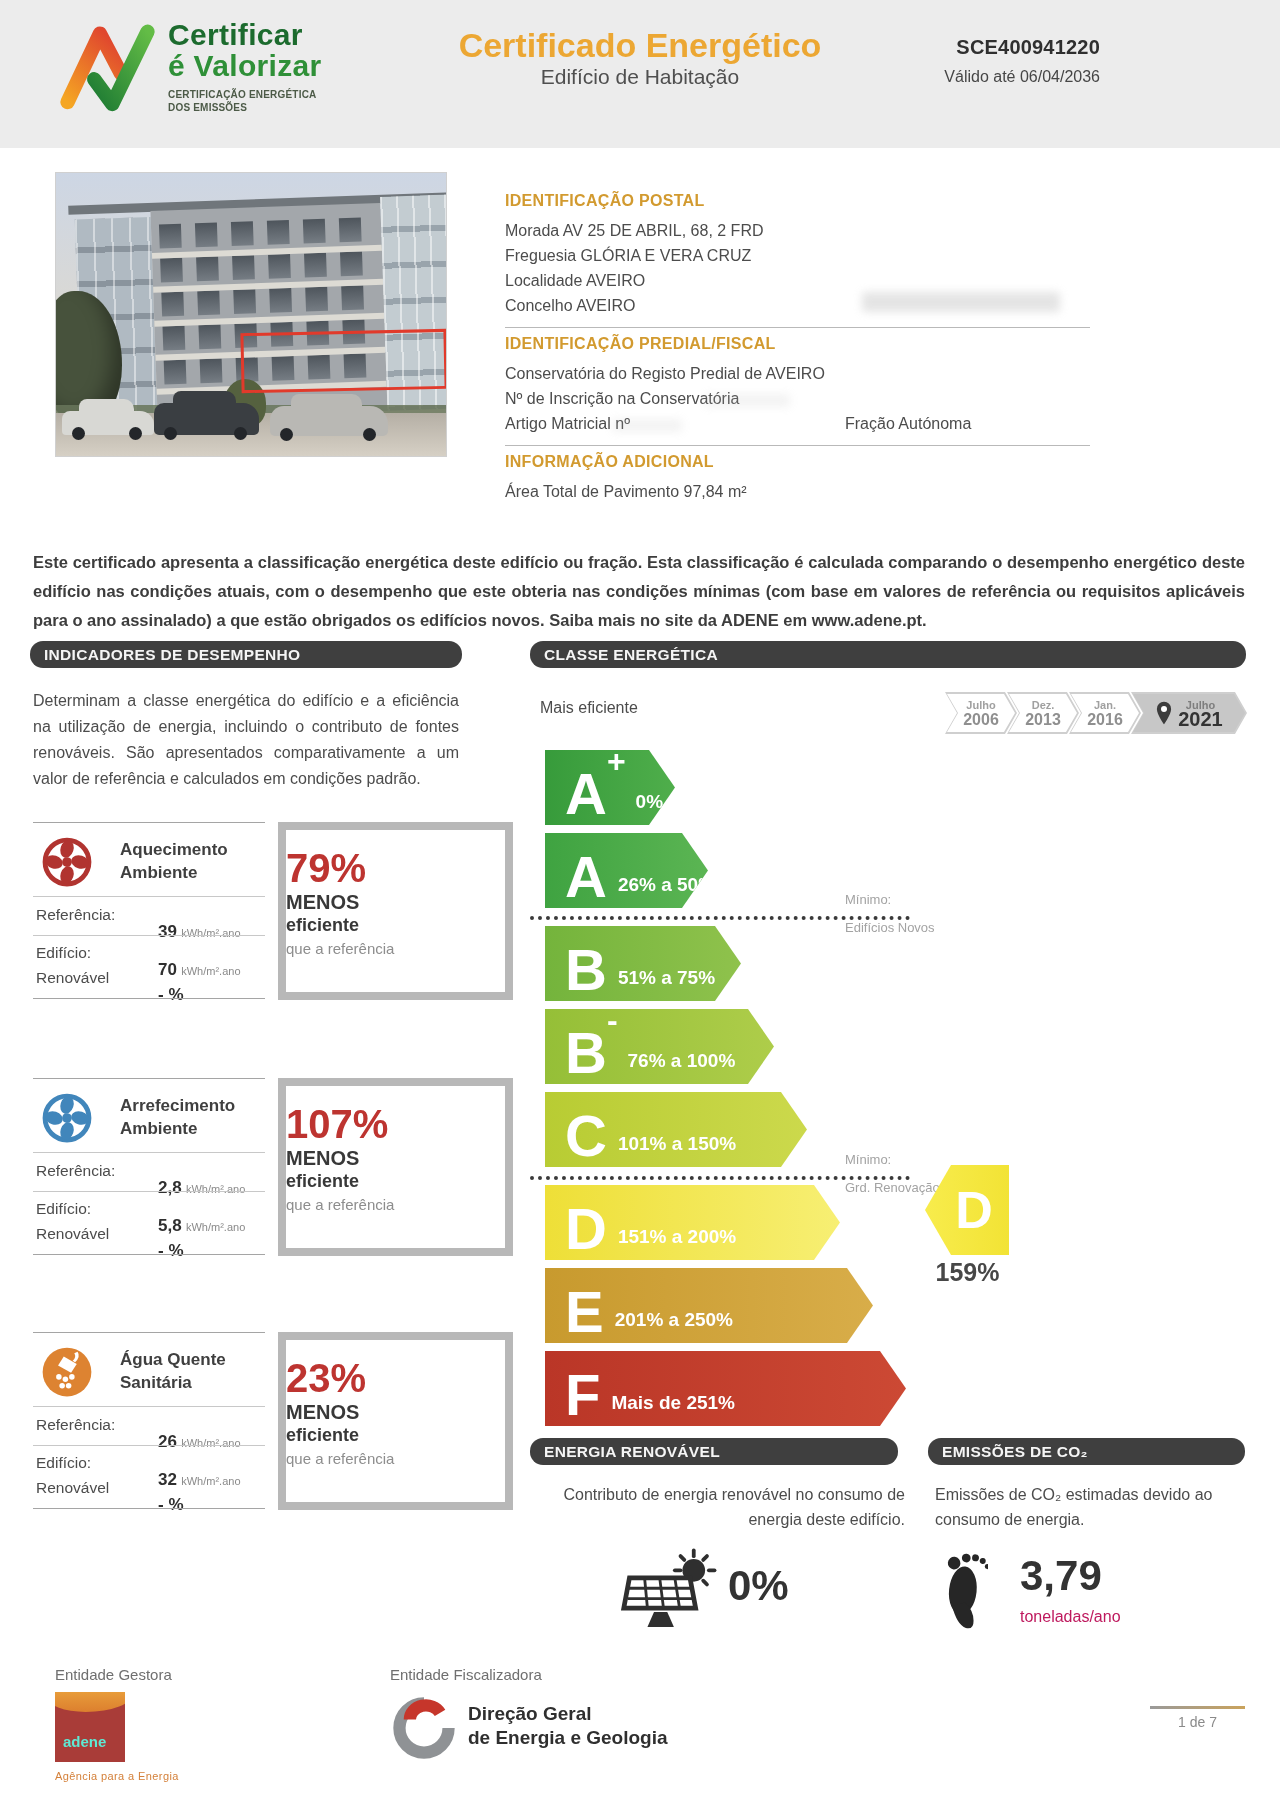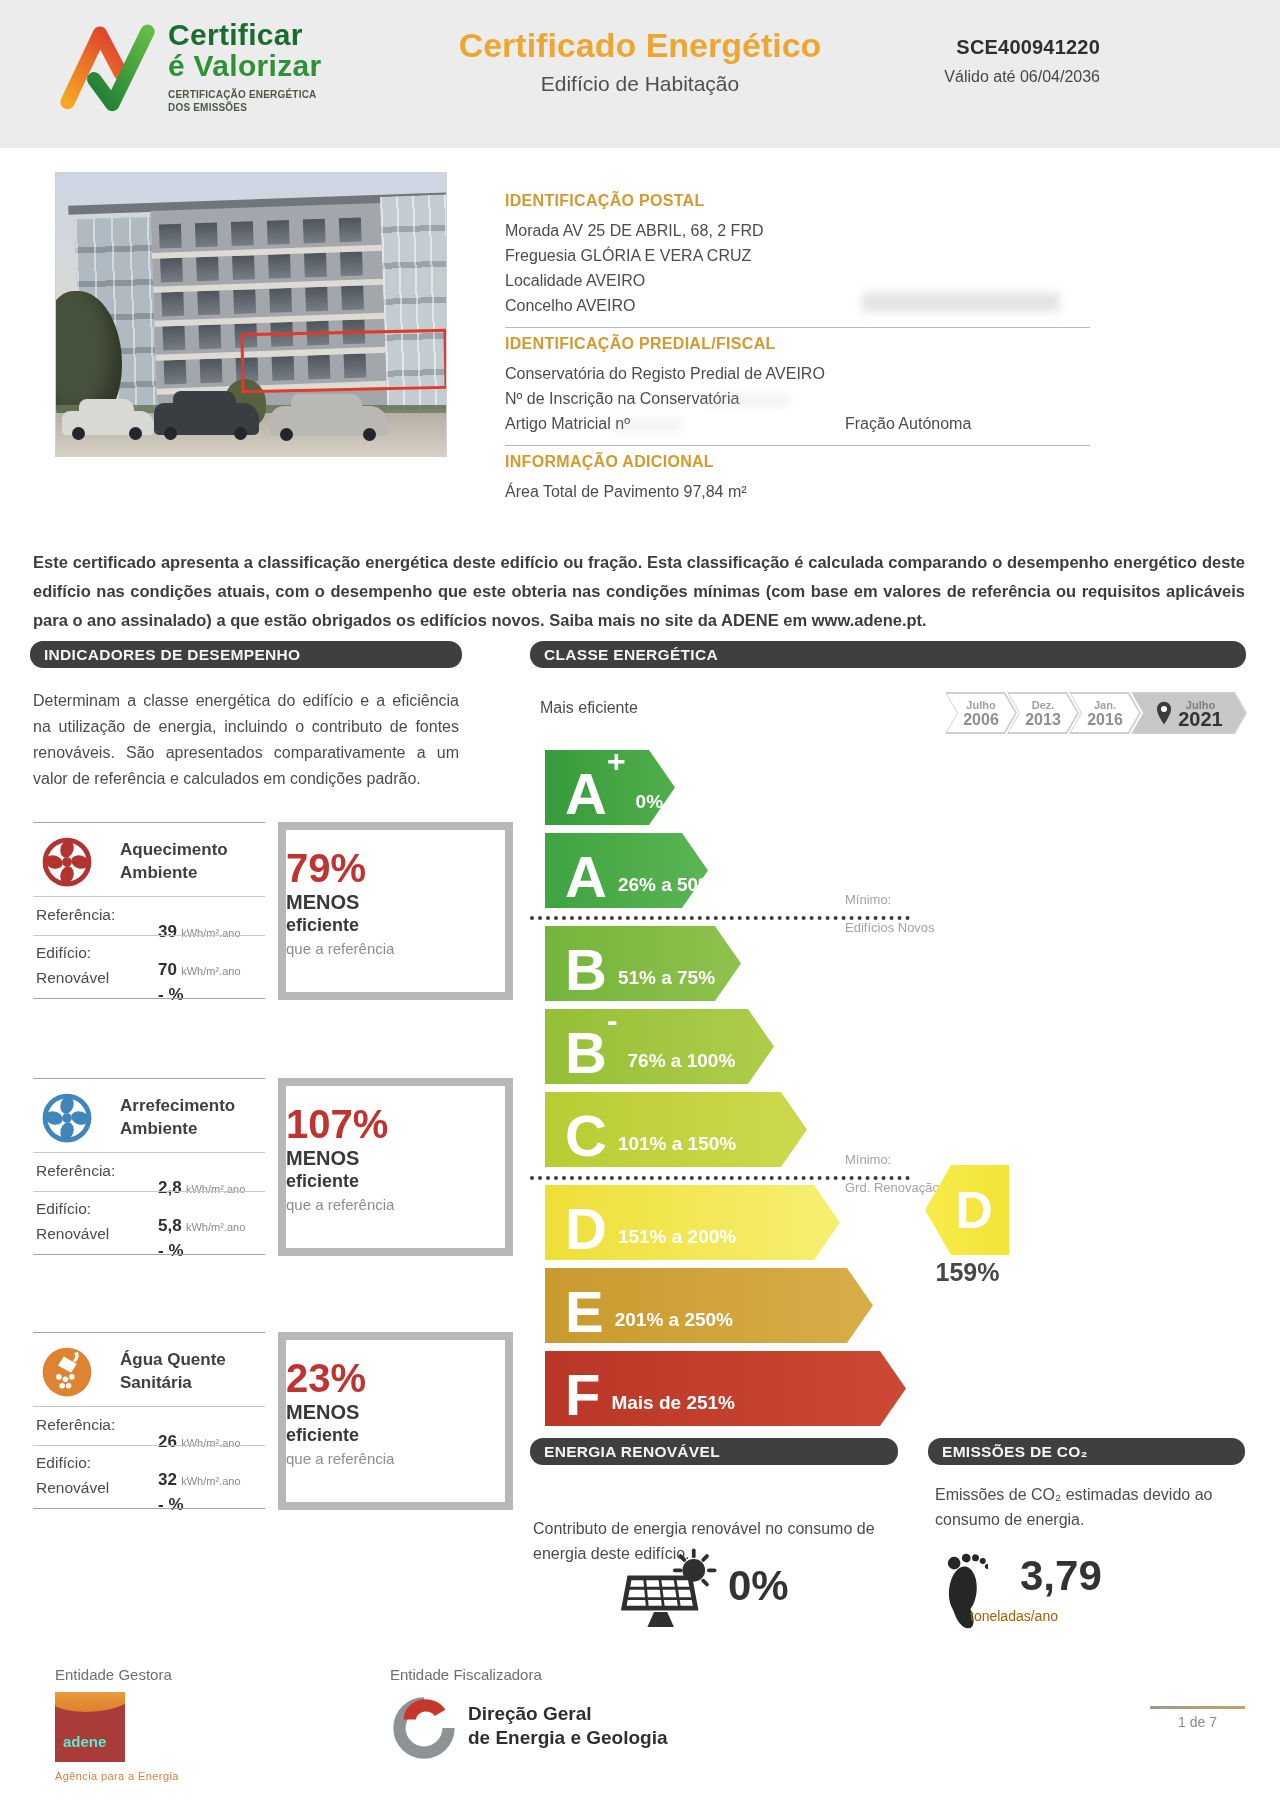--- a/index.html
+++ b/index.html
@@ -9,21 +9,21 @@
   
   .topband{position:absolute;left:0;top:0;width:1280px;height:148px;background:#ececec;}
   .brand-mark{position:absolute;left:58px;top:12px;}
   .brand-text{position:absolute;left:168px;top:20px;line-height:1.02;}
   .brand-l1{font-size:30px;font-weight:bold;color:#1c6b2e;letter-spacing:.3px;}
   .brand-l2{font-size:30px;font-weight:bold;color:#2f9038;letter-spacing:.3px;}
   .brand-sub{font-size:10px;font-weight:bold;color:#4c5a47;margin-top:3px;letter-spacing:.2px;}
   .brand-sub.first{margin-top:9px;}
   .title-block{position:absolute;left:400px;top:26px;width:480px;text-align:center;}
   .doc-title{font-size:34px;font-weight:bold;color:#eca733;}
-  .doc-subtitle{font-size:21px;color:#4f4f4f;margin-top:7px;}
+  .doc-subtitle{font-size:21px;color:#4f4f4f;margin-top:0;}
   .cert-block{position:absolute;left:850px;top:36px;width:250px;text-align:right;}
   .cert-no{font-size:20px;font-weight:bold;color:#2f2f2f;letter-spacing:.2px;}
   .cert-valid{font-size:16px;color:#464646;margin-top:9px;}
 
   
   .photo{position:absolute;left:55px;top:172px;width:390px;height:283px;overflow:hidden;
          background:linear-gradient(180deg,#cdd6e4 0%,#dcd9d2 55%,#d8d2c8 100%);border:1px solid #d0d0d0;}
   .bldg{position:absolute;left:22px;top:34px;width:372px;height:208px;transform:rotate(-2deg);}
   .roofline{position:absolute;left:-6px;top:-8px;width:384px;height:9px;background:#70767b;}
   .tower-l{position:absolute;left:0;top:6px;width:76px;height:202px;
@@ -123,27 +123,27 @@
   .min-label{position:absolute;left:845px;font-size:13px;color:#a3a3a3;line-height:14px;}
 
   .result-badge{position:absolute;left:925px;top:1165px;width:84px;height:90px;
         clip-path:polygon(0 50%,26px 0,100% 0,100% 100%,26px 100%);
         background:linear-gradient(to right,#f8ec4c,#f2e335);display:flex;align-items:center;justify-content:center;}
   .result-badge span{font-size:52px;font-weight:bold;color:#fff;margin-left:14px;}
   .result-value{position:absolute;left:915px;top:1258px;width:105px;text-align:center;
         font-size:25px;font-weight:bold;color:#474747;}
 
   
-  .ren-desc{position:absolute;left:533px;top:1516px;width:372px;font-size:16px;color:#4c4c4c;line-height:25px;}
+  .ren-desc{position:absolute;left:533px;top:1482px;width:372px;font-size:16px;color:#4c4c4c;line-height:25px;text-align:right;}
   .co2-desc{position:absolute;left:935px;top:1482px;width:315px;font-size:16px;color:#4c4c4c;line-height:25px;}
   .solar-icon{position:absolute;left:620px;top:1545px;}
   .ren-value{position:absolute;left:728px;top:1562px;font-size:42px;font-weight:bold;color:#333;}
   .foot-icon{position:absolute;left:942px;top:1548px;}
   .co2-value{position:absolute;left:1020px;top:1552px;font-size:42px;font-weight:bold;color:#333;}
-  .co2-unit{position:absolute;left:970px;top:1608px;font-size:14px;color:#a16207;}
+  .co2-unit{position:absolute;left:1020px;top:1608px;font-size:16px;color:#be185d;}
 
   
   .foot-label{position:absolute;top:1666px;font-size:15px;color:#6f6f6f;}
   .fl-gestora{left:55px;} .fl-fisc{left:390px;}
   .adene-logo{position:absolute;left:55px;top:1692px;width:70px;height:70px;background:#a93c38;overflow:hidden;}
   .adene-top{position:absolute;top:-14px;left:-8px;width:86px;height:34px;
              background:linear-gradient(#f0b043,#dc7f2e);border-radius:0 0 55% 45%;}
   .adene-name{position:absolute;left:8px;bottom:12px;color:#5eead4;font-weight:bold;font-size:15px;}
   .adene-tag{position:absolute;left:55px;top:1770px;font-size:11px;color:#d4803a;letter-spacing:.4px;}
   .dgeg-logo{position:absolute;left:390px;top:1694px;}

